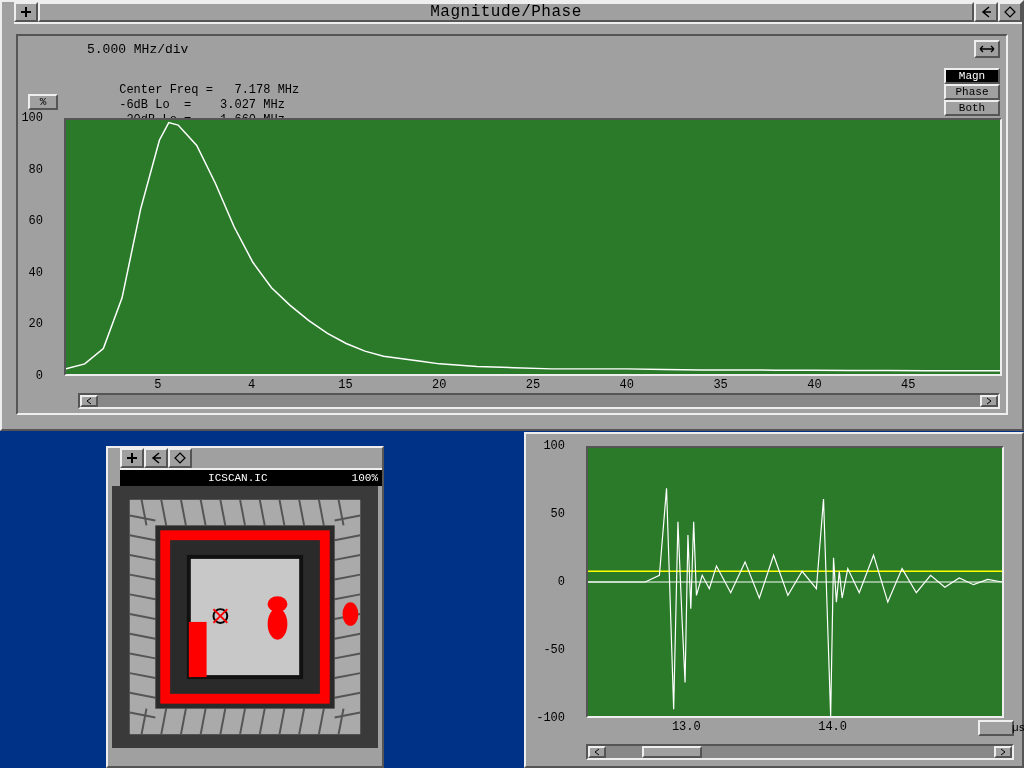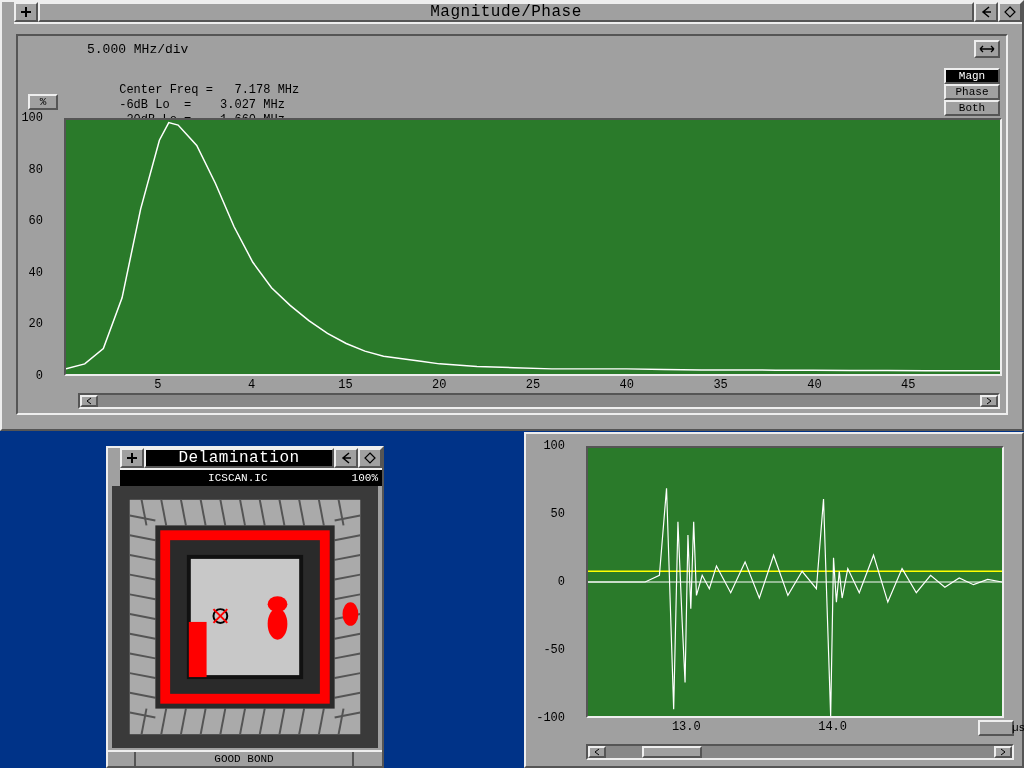--- a/index.html
+++ b/index.html
@@ -332,21 +332,20 @@
 </div>
 
 <div id="delam-panel" class="panel">
   <div class="titlebar">
     <div class="tb-btn">
       <svg width="12" height="12">
           <rect x="1" y="5" width="10" height="2" fill="#000"></rect>
           <rect x="5" y="1" width="2" height="10" fill="#000"></rect>
         </svg>
     </div>
-    <div class="tb-title">Delamination</div>
     <div class="tb-btn">
       <svg width="12" height="12">
           <path d="M9 1 L3 6 L9 11 M3 6 H11" stroke="#000" fill="none" stroke-width="1.5"></path>
         </svg>
     </div>
     <div class="tb-btn">
       <svg width="12" height="12">
           <path d="M6 1 L11 6 L6 11 L1 6 Z" stroke="#000" fill="none" stroke-width="1.2"></path>
         </svg>
     </div>
@@ -425,25 +424,20 @@
       <ellipse cx="168" cy="140" rx="10" ry="16" fill="#ff0000"></ellipse>
       <ellipse cx="168" cy="120" rx="10" ry="8" fill="#ff0000"></ellipse>
 
       <circle cx="110" cy="132" r="7" fill="none" stroke="#000" stroke-width="2"></circle>
       <line x1="103" y1="125" x2="117" y2="139" stroke="#ff0000" stroke-width="2"></line>
       <line x1="117" y1="125" x2="103" y2="139" stroke="#ff0000" stroke-width="2"></line>
 
       <ellipse cx="242" cy="130" rx="8" ry="12" fill="#ff0000"></ellipse>
     </svg>
   </div>
-  <div id="delam-footer">
-    <div class="ft" style="flex:0 0 28px"></div>
-    <div class="ft">GOOD BOND</div>
-    <div class="ft" style="flex:0 0 28px;border-right:none"></div>
-  </div>
 </div>
 
 <div id="osc-wrap">
   <div class="osc-y-axis">
     <span class="y-tick" style="top:100%">-100</span>
     <span class="y-tick" style="top:75%">-50</span>
     <span class="y-tick" style="top:50%">0</span>
     <span class="y-tick" style="top:25%">50</span>
     <span class="y-tick" style="top:0%">100</span>
   </div>

